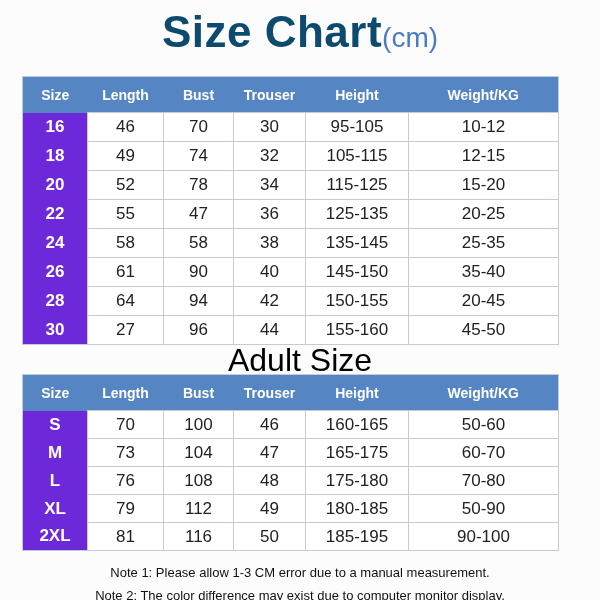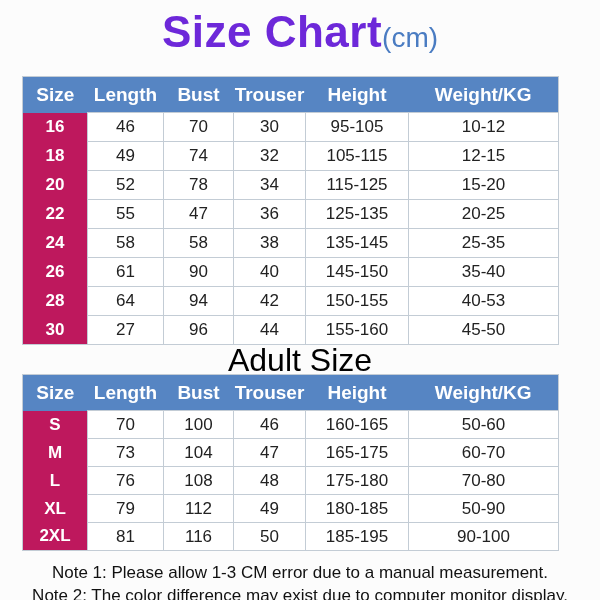--- a/index.html
+++ b/index.html
@@ -11,21 +11,21 @@
   }
   .page-title {
     text-align: center;
     padding-top: 7px;
     line-height: 50px;
     white-space: nowrap;
   }
   .page-title .main {
     font-size: 44px;
     font-weight: bold;
-    color: #6d28d9;
+    color: #0c4a6e;
     letter-spacing: 0.5px;
   }
   .page-title .unit {
     font-size: 28px;
     font-weight: normal;
     color: #4a7cc2;
     text-align: right;
   }
   table.size-table {
     border-collapse: collapse;
@@ -37,27 +37,27 @@
   table.kids { margin-top: 9px; }
   .size-table th, .size-table td {
     text-align: center;
     vertical-align: middle;
     padding: 0;
     overflow: hidden;
   }
   .size-table thead th {
     background: #5685c3;
     color: #ffffff;
-    font-size: 19px;
+    font-size: 14px;
     font-weight: bold;
     height: 36px;
     border: none;
   }
   .size-table tbody th {
-    background: #be185d;
+    background: #6d28d9;
     color: #ffffff;
     font-size: 17px;
     font-weight: bold;
     border: none;
   }
   .size-table tbody td {
     background: #ffffff;
     color: #222222;
     font-size: 17px;
     font-weight: normal;
@@ -71,21 +71,21 @@
     font-weight: normal;
     color: #000000;
     line-height: 28px;
     margin-top: 1px;
   }
   .notes {
     margin-top: 10px;
     text-align: center;
   }
   .notes p {
-    font-size: 17px;
+    font-size: 13px;
     color: #111111;
     line-height: 23px;
   }
 </style>
 </head>
 <body>
 
 <div class="page-title">
   <span class="main">Size Chart</span><span class="unit">(cm)</span>
 </div>
@@ -157,21 +157,21 @@
         <td>40</td>
         <td>145-150</td>
         <td>35-40</td>
       </tr>
       <tr>
         <th>28</th>
         <td>64</td>
         <td>94</td>
         <td>42</td>
         <td>150-155</td>
-        <td>40-53</td>
+        <td>20-45</td>
       </tr>
       <tr>
         <th>30</th>
         <td>27</td>
         <td>96</td>
         <td>44</td>
         <td>155-160</td>
         <td>45-50</td>
       </tr>
     </tbody>

